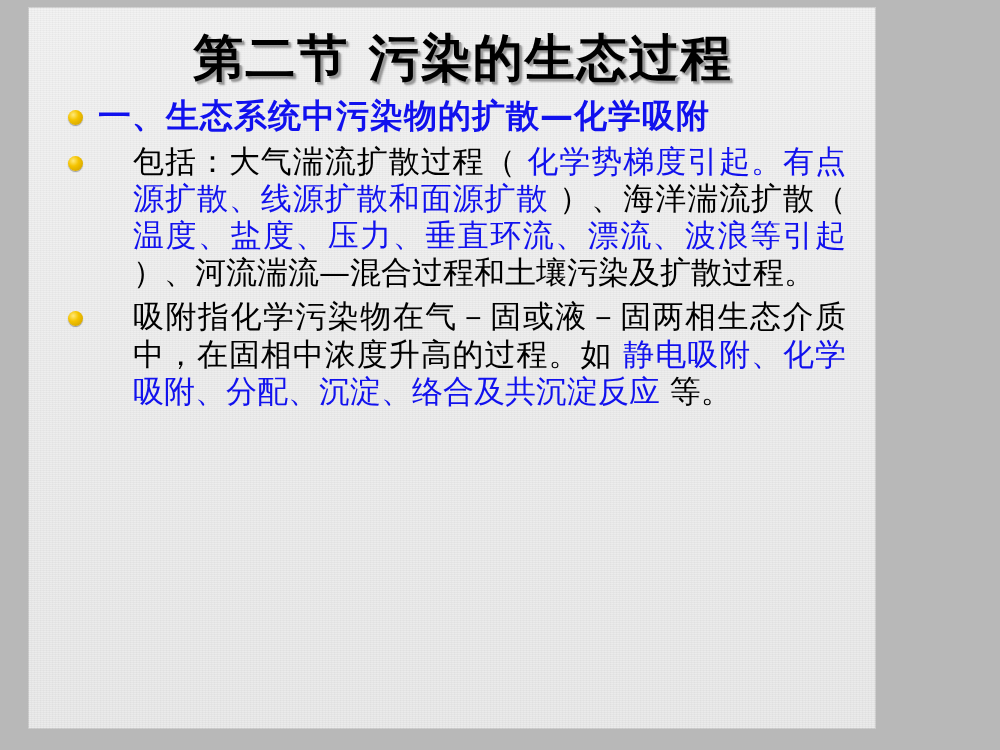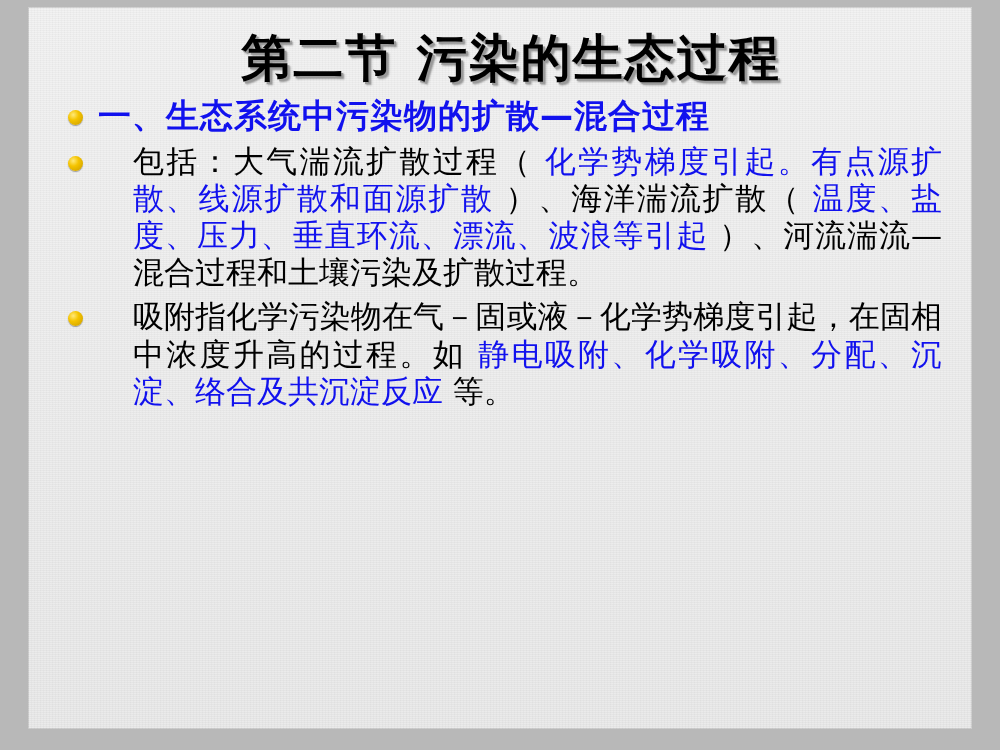--- a/index.html
+++ b/index.html
@@ -10,21 +10,21 @@
   body {
     width: 1000px;
     height: 750px;
     overflow: hidden;
     font-family: "DejaVu Serif", "Liberation Serif", serif;
   }
   .slide {
     position: absolute;
     left: 28px;
     top: 7px;
-    width: 944px;
+    width: 848px;
     height: 722px;
     background:
       radial-gradient(circle at 18% 22%, rgba(255,255,255,0.9) 0 1px, rgba(0,0,0,0) 1px),
       linear-gradient(180deg, #f2f2f2 0%, #ededed 50%, #e9e9e9 100%);
     box-shadow: 0 0 0 1px #cfcfcf inset;
   }
   .slide::before {
     content: "";
     position: absolute;
     inset: 0;
@@ -100,40 +100,40 @@
   <div class="content">
 
     <h1 class="title">第二节  污染的生态过程</h1>
 
     <ul class="bullets">
 
 
       <li class="bullet h-item gap-sm">
         <span class="dot"></span>
         <div class="heading">
-          <span class="blue">一、生态系统中污染物的扩散—混合过程</span>
+          <span class="blue">一、生态系统中污染物的扩散—化学吸附</span>
         </div>
       </li>
 
       <li class="bullet gap-md">
         <span class="dot"></span>
         <div class="para tight">
           <span class="black">包括：大气湍流扩散过程（</span>
           <span class="blue">化学势梯度引起。有点源扩散、线源扩散和面源扩散</span>
           <span class="black">）、海洋湍流扩散（</span>
           <span class="blue">温度、盐度、压力、垂直环流、漂流、波浪等引起</span>
           <span class="black">）、河流湍流—混合过程和土壤污染及扩散过程。</span>
         </div>
       </li>
 
 
       <li class="bullet">
         <span class="dot"></span>
         <div class="para tight">
-          <span class="black">吸附指化学污染物在气－固或液－化学势梯度引起，在固相中浓度升高的过程。如</span>
+          <span class="black">吸附指化学污染物在气－固或液－固两相生态介质中，在固相中浓度升高的过程。如</span>
           <span class="blue">静电吸附、化学吸附、分配、沉淀、络合及共沉淀反应</span>
           <span class="black">等。</span>
         </div>
       </li>
 
     </ul>
   </div>
 </div>
 
 </body></html>

